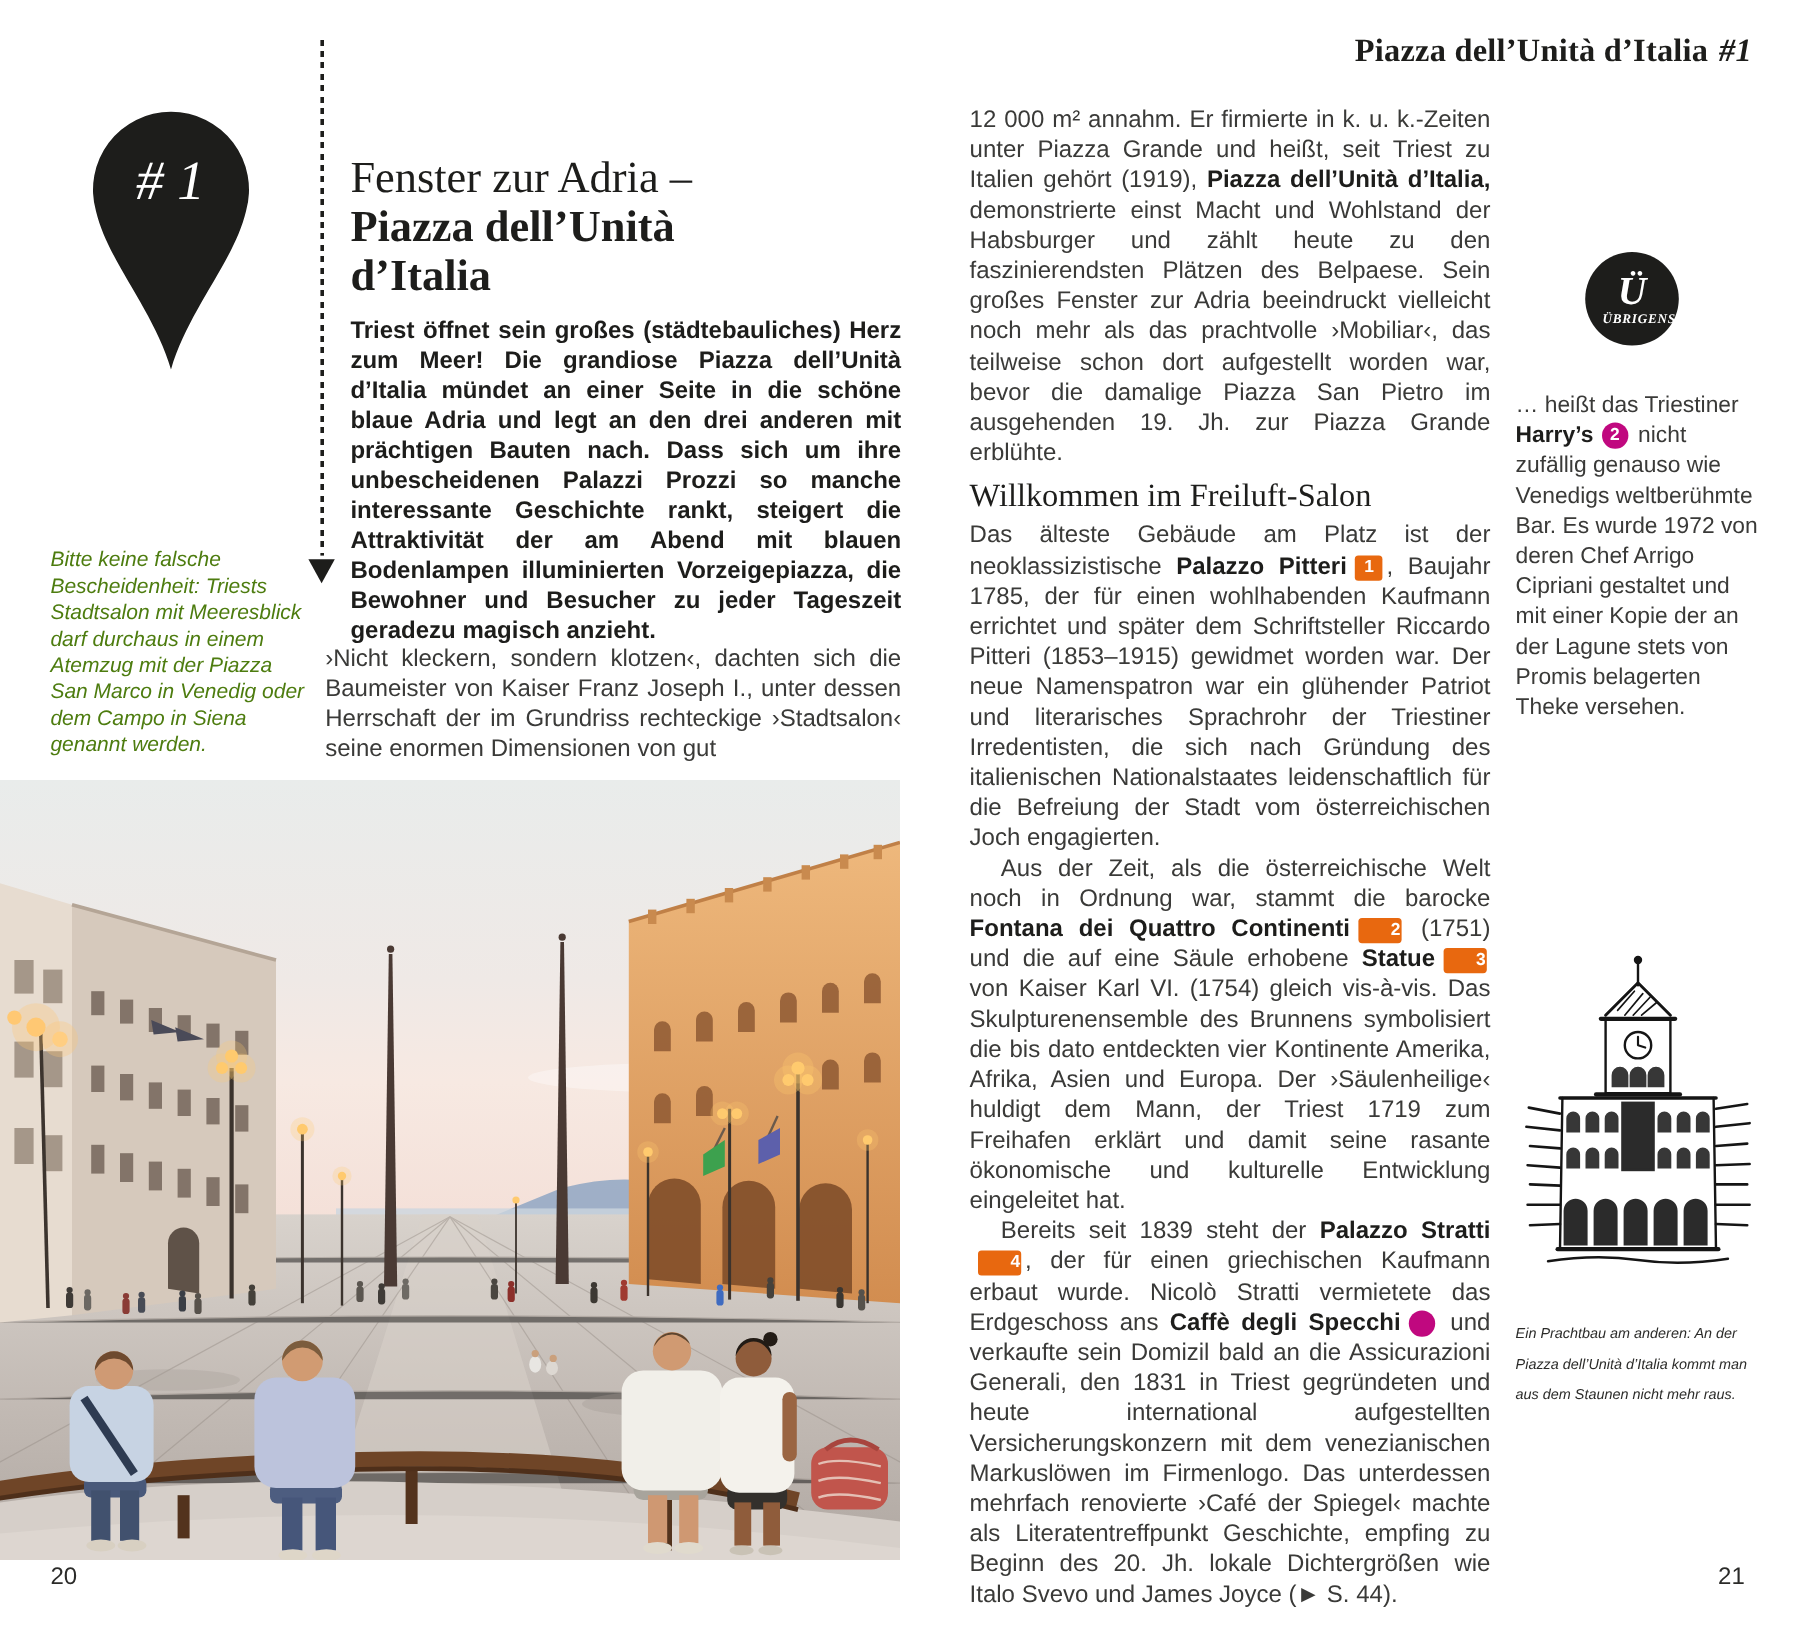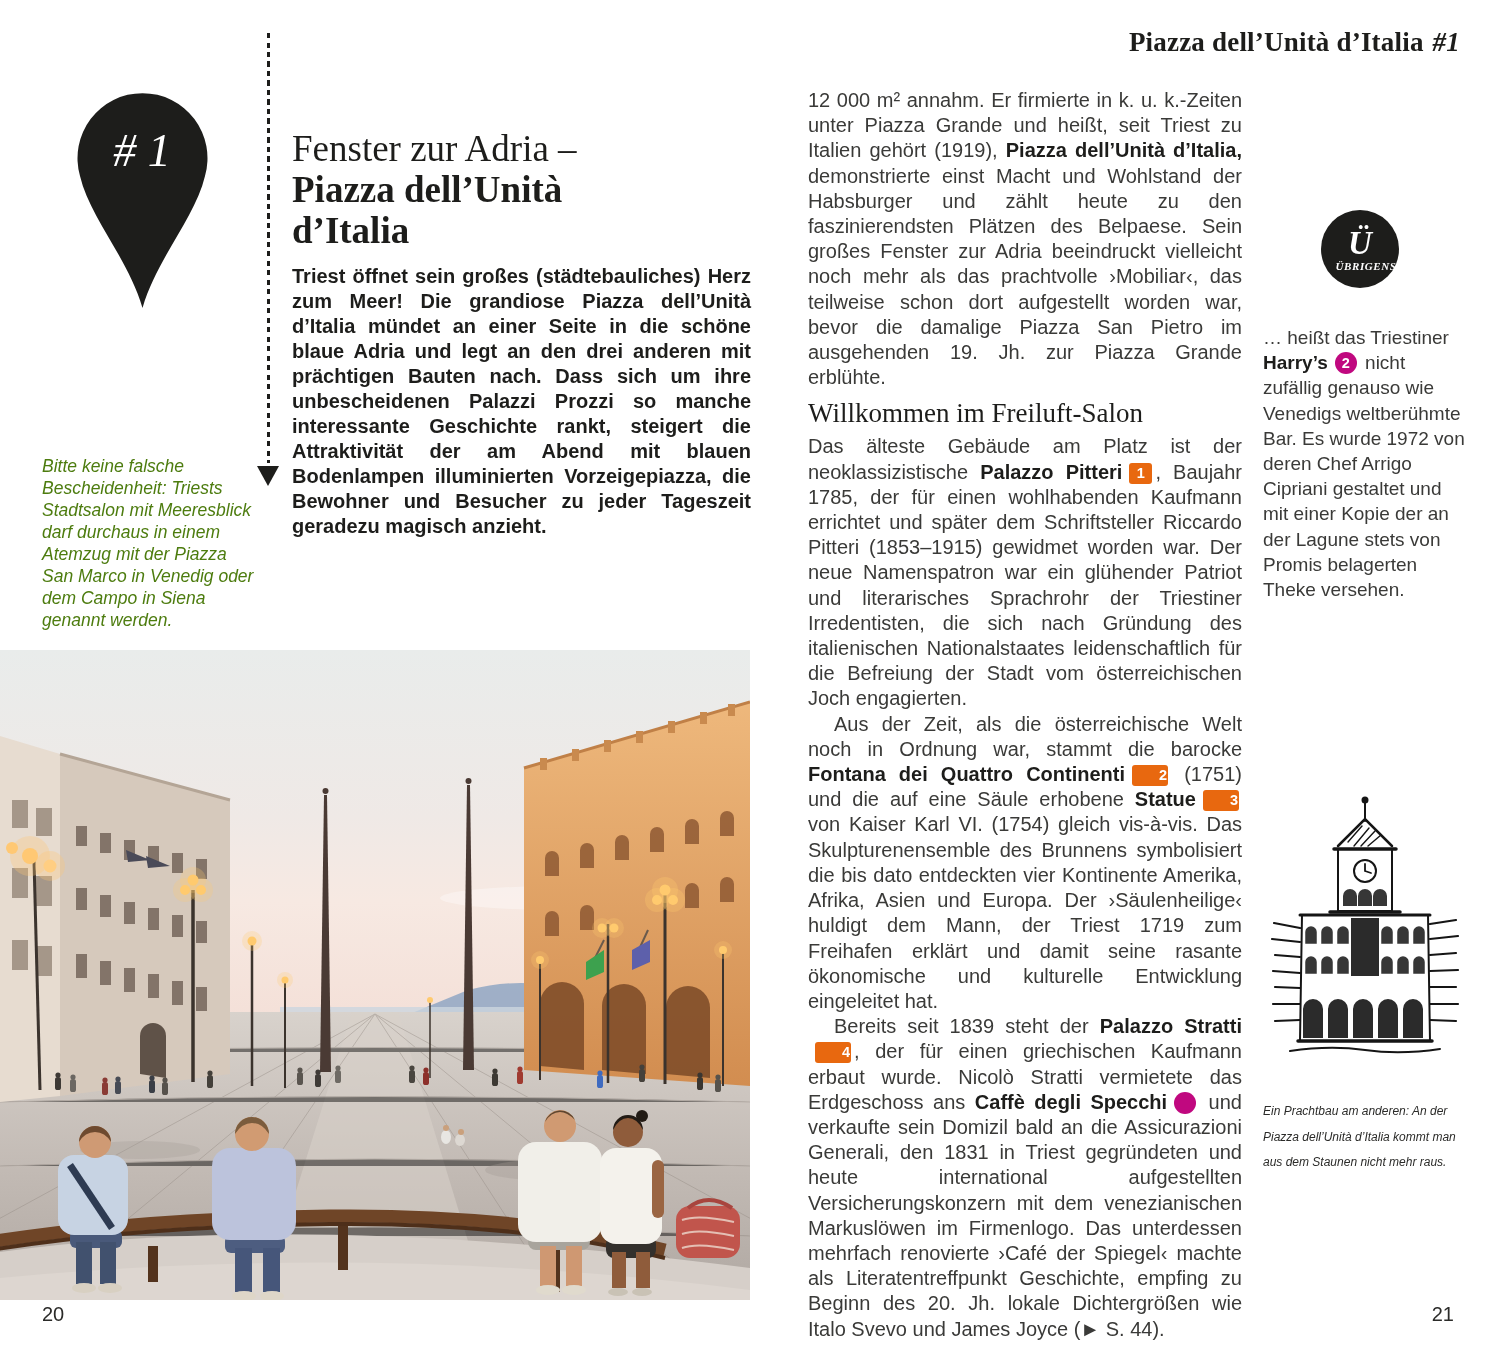--- a/index.html
+++ b/index.html
@@ -88,20 +88,21 @@
   <div class="down-arrow"></div>
 
   <div class="article-title">
     <span class="kicker">Fenster zur Adria –</span>
     <span class="bold">Piazza dell’Unità</span>
     <span class="bold">d’Italia</span>
   </div>
 
   <p class="intro">Triest öffnet sein großes (städtebauliches) Herz zum Meer! Die grandiose Piazza dell’Unità d’Italia mündet an einer Seite in die schöne blaue Adria und legt an den drei anderen mit prächtigen Bauten nach. Dass sich um ihre unbescheidenen Palazzi Prozzi so manche interessante Geschichte rankt, steigert die Attraktivität der am Abend mit blauen Bodenlampen illuminierten Vorzeigepiazza, die Bewohner und Besucher zu jeder Tageszeit geradezu magisch anzieht.</p>
 
+  <p class="lead">›Nicht kleckern, sondern klotzen‹, dachten sich die Baumeister von Kaiser Franz Joseph I., unter dessen Herrschaft der im Grundriss rechteckige ›Stadtsalon‹ seine enormen Dimensionen von gut</p>
 
   <p class="margin-note">Bitte keine falsche Bescheidenheit: Triests Stadtsalon mit Meeresblick darf durchaus in einem Atemzug mit der Piazza San Marco in Venedig oder dem Campo in Siena genannt werden.</p>
 
   <svg class="photo-svg" viewBox="0 0 750 650" preserveAspectRatio="none">
     <defs>
       <linearGradient id="skyG" x1="0" y1="0" x2="0" y2="1">
         <stop offset="0" stop-color="#e9eceb"></stop>
           <stop offset=".45" stop-color="#efe9e6"></stop>
         <stop offset=".68" stop-color="#f7e9e2"></stop>
           <stop offset="1" stop-color="#f4e0d8"></stop>

